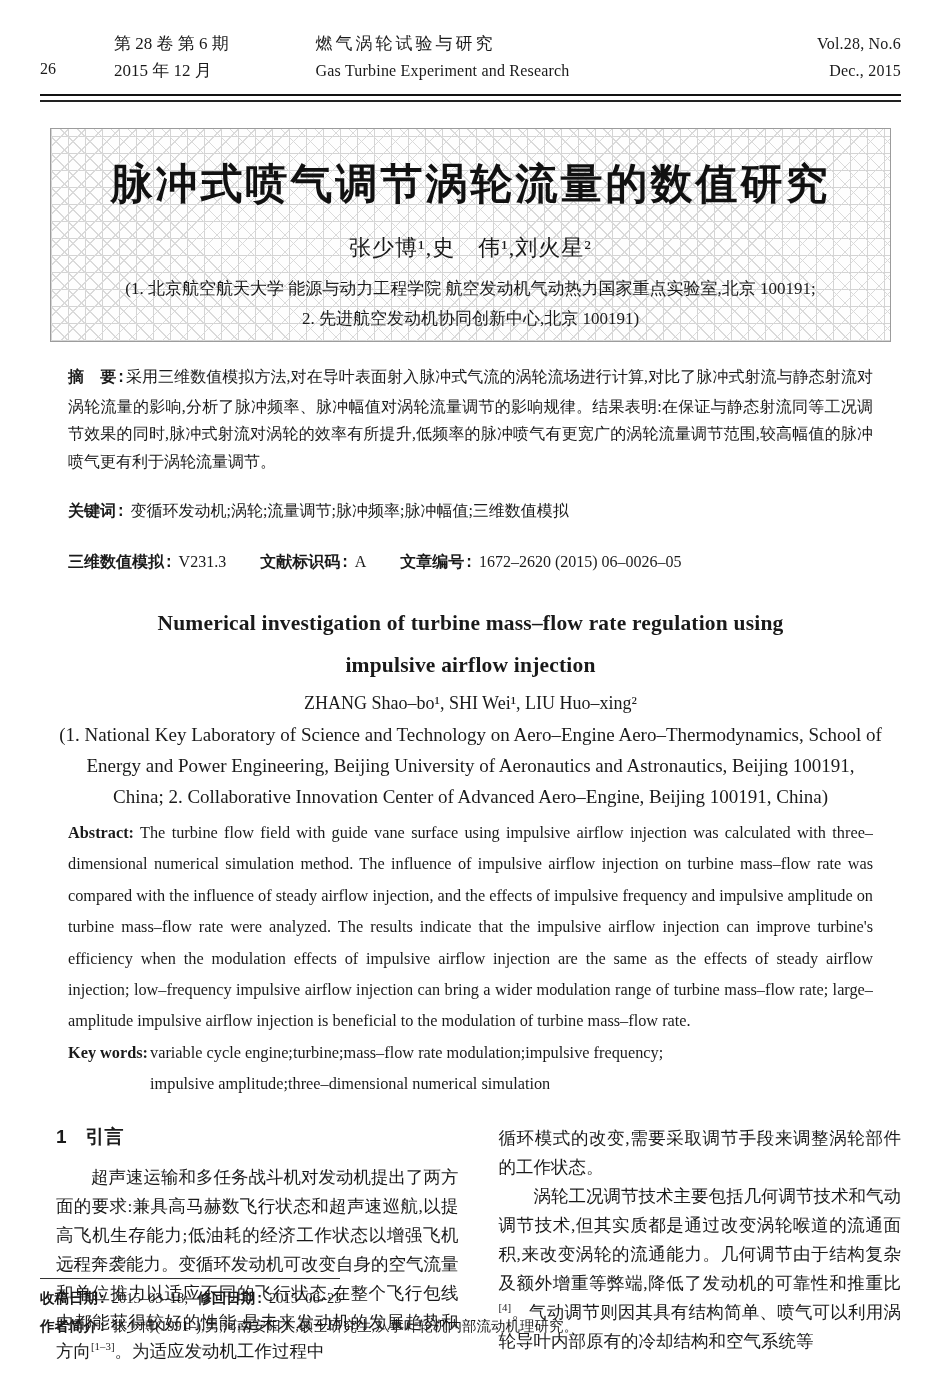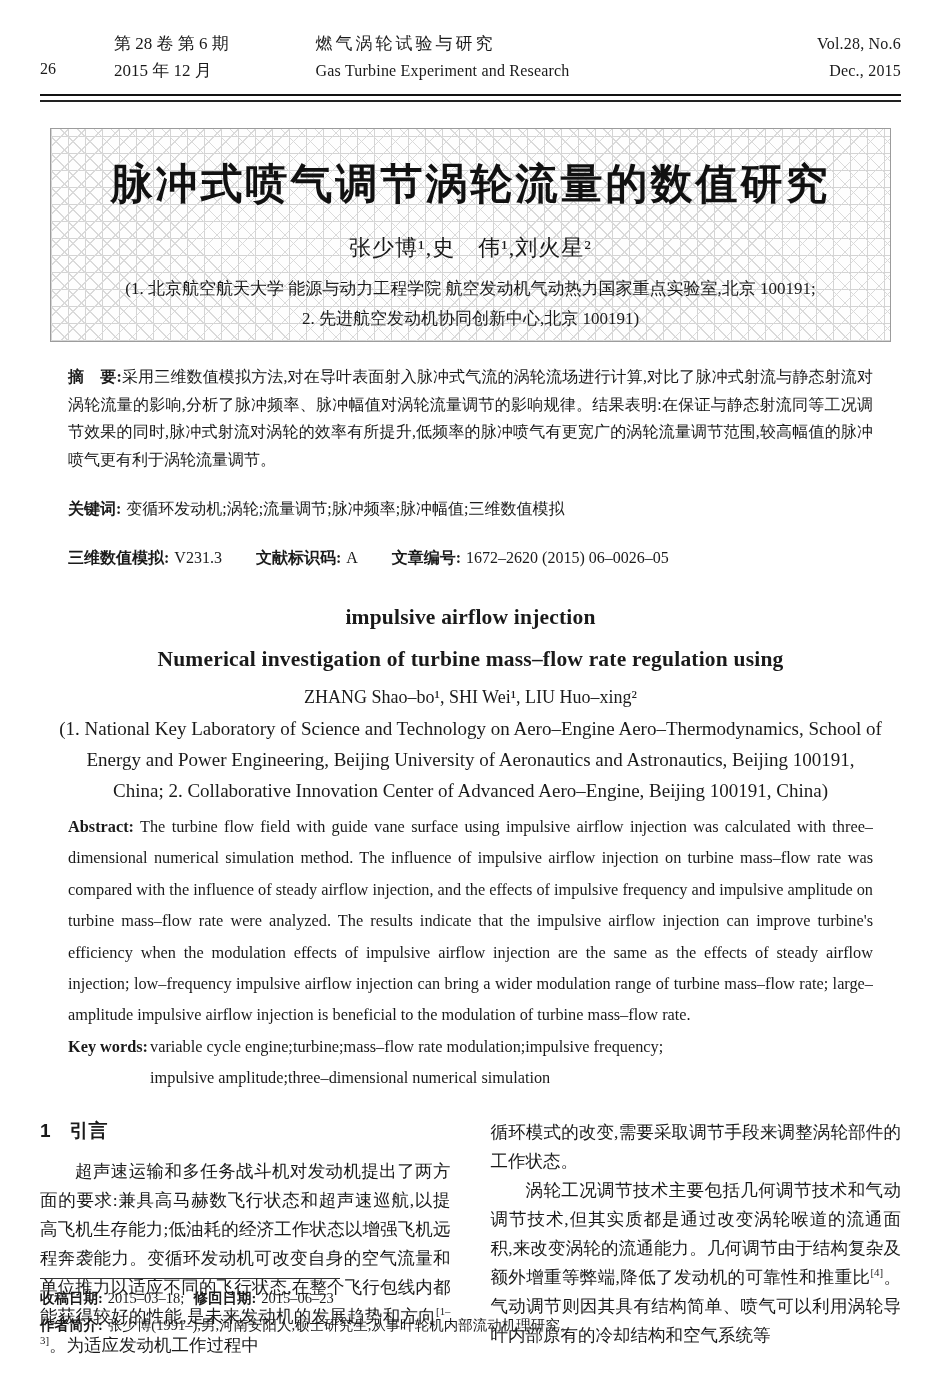--- a/index.html
+++ b/index.html
@@ -75,21 +75,21 @@
     line-height: 30px;
   }
 
   
   .abstract-cn {
     margin: 21px 28px 0 28px;
     font-size: 16px;
     line-height: 27.5px;
     text-align: justify;
   }
-  .hei { font-family: Liberation Serif, serif; font-weight: bold; }
+  .hei { font-family: Liberation Mono, monospace; font-weight: bold; }
   .meta-line { margin: 22px 28px 0 28px; font-size: 16px; line-height: 27px; }
   .clc-group { margin-right: 34px; }
 
   
   .en-block { margin-top: 25px; text-align: center; }
   .en-title {
     font-weight: bold;
     font-size: 21.5px;
     line-height: 42px;
     letter-spacing: 0.2px;
@@ -113,20 +113,21 @@
   sup { font-size: 0.62em; vertical-align: super; line-height: 0; }
 
   
   .body-cols {
     display: flex;
     gap: 40px;
     margin-top: 24px;
     font-size: 17.5px;
     line-height: 29px;
     text-align: justify;
+    margin-left: 16px;
   }
   .col { width: calc(50% - 14px); }
   .section-heading {
     font-family: "Liberation Sans", "DejaVu Sans", sans-serif;
     font-weight: bold;
     font-size: 19px;
     line-height: 26px;
     margin-bottom: 13px;
     text-align: left;
   }
@@ -173,22 +174,22 @@
     </div>
 
     <p class="abstract-cn"><span class="hei">摘　要:</span><span>采用三维数值模拟方法,对在导叶表面射入脉冲式气流的涡轮流场进行计算,对比了脉冲式射流与静态射流对涡轮流量的影响,分析了脉冲频率、脉冲幅值对涡轮流量调节的影响规律。结果表明:在保证与静态射流同等工况调节效果的同时,脉冲式射流对涡轮的效率有所提升,低频率的脉冲喷气有更宽广的涡轮流量调节范围,较高幅值的脉冲喷气更有利于涡轮流量调节。</span></p>
 
     <p class="meta-line"><span class="hei">关键词:</span><span class="v">变循环发动机;涡轮;流量调节;脉冲频率;脉冲幅值;三维数值模拟</span></p>
 
     <p class="meta-line"><span class="clc-group"><span class="hei">三维数值模拟:</span><span class="v">V231.3</span></span><span class="clc-group"><span class="hei">文献标识码:</span><span class="v">A</span></span><span><span class="hei">文章编号:</span><span class="v">1672–2620 (2015) 06–0026–05</span></span></p>
 
     <div class="en-block">
       <div class="en-title">
+        <div>Numerical investigation of turbine mass–flow rate regulation using</div>
         <div>impulsive airflow injection</div>
-        <div>Numerical investigation of turbine mass–flow rate regulation using</div>
       </div>
       <div class="en-authors">ZHANG Shao–bo¹, SHI Wei¹, LIU Huo–xing²</div>
       <div class="en-affil">
         <div>(1. National Key Laboratory of Science and Technology on Aero–Engine Aero–Thermodynamics, School of</div>
         <div>Energy and Power Engineering, Beijing University of Aeronautics and Astronautics, Beijing 100191,</div>
         <div>China; 2. Collaborative Innovation Center of Advanced Aero–Engine, Beijing 100191, China)</div>
       </div>
       <p class="en-abstract"><b>Abstract:</b><span> The turbine flow field with guide vane surface using impulsive airflow injection was calculated with three–dimensional numerical simulation method. The influence of impulsive airflow injection on turbine mass–flow rate was compared with the influence of steady airflow injection, and the effects of impulsive frequency and impulsive amplitude on turbine mass–flow rate were analyzed. The results indicate that the impulsive airflow injection can improve turbine's efficiency when the modulation effects of impulsive airflow injection are the same as the effects of steady airflow injection; low–frequency impulsive airflow injection can bring a wider modulation range of turbine mass–flow rate; large–amplitude impulsive airflow injection is beneficial to the modulation of turbine mass–flow rate.</span></p>
       <div class="en-keywords">
         <b class="kw-label">Key words:</b>

